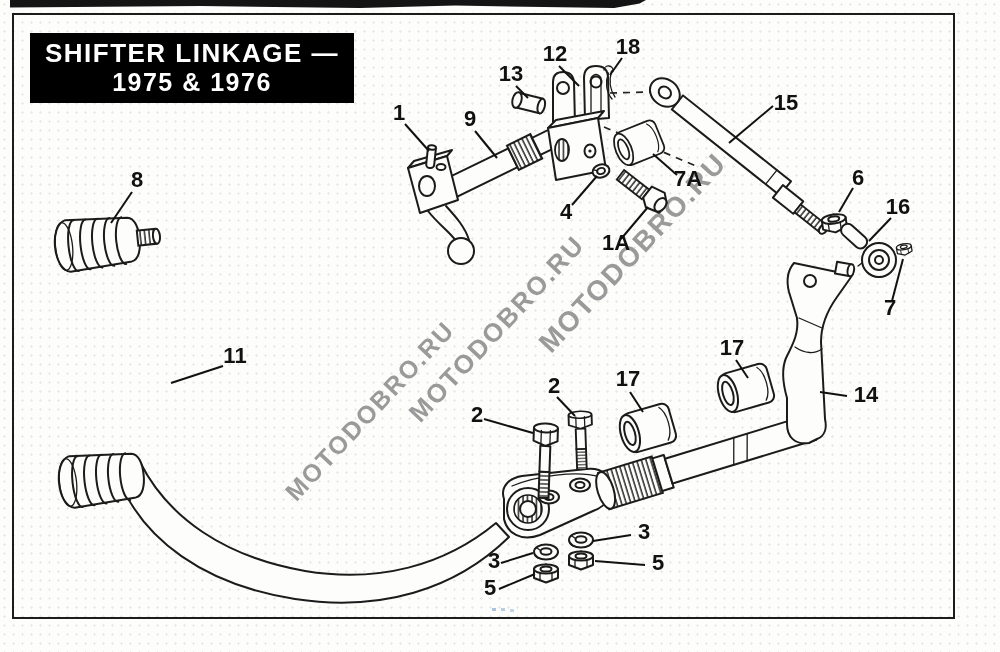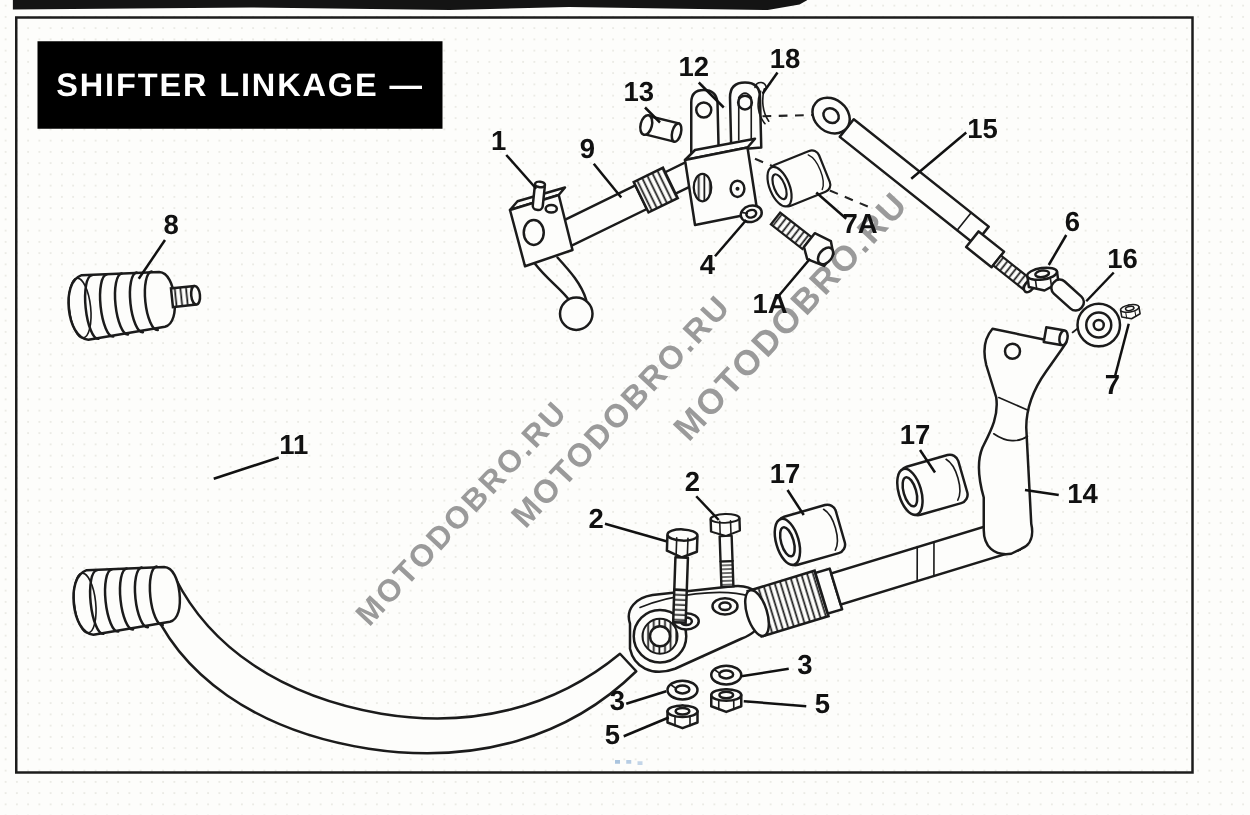--- a/index.html
+++ b/index.html
@@ -48,20 +48,21 @@
 </style>
 </head>
 <body>
 
 <div class="stage"></div>
 <div class="topbar"></div>
 <div class="frame"></div>
 
 <div class="title-block">
   <div class="title-line1">SHIFTER LINKAGE —</div>
+  <div class="title-line2">1975 &amp; 1976</div>
 </div>
 
 <div class="wm" id="wm1">MOTODOBRO.RU</div>
 <div class="wm" id="wm2">MOTODOBRO.RU</div>
 <div class="wm" id="wm3">MOTODOBRO.RU</div>
 
 <svg class="diagram" width="1000" height="652" viewBox="0 0 1000 652" xmlns="http://www.w3.org/2000/svg">
   <defs>
     <pattern id="hv" width="4.5" height="8" patternUnits="userSpaceOnUse">
       <line x1="1" y1="0" x2="1" y2="8" stroke="#1b1b1b" stroke-width="1.4"></line>

